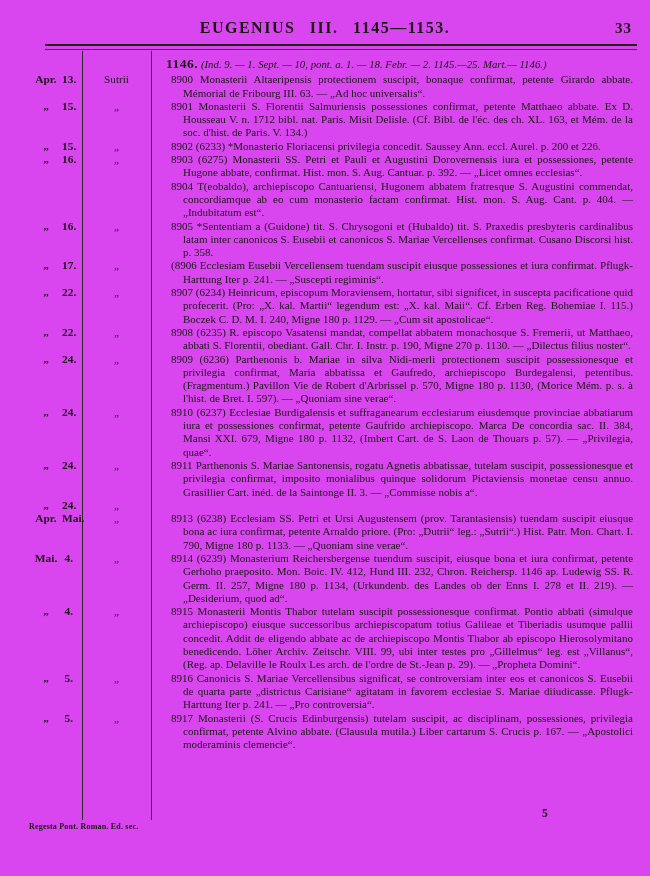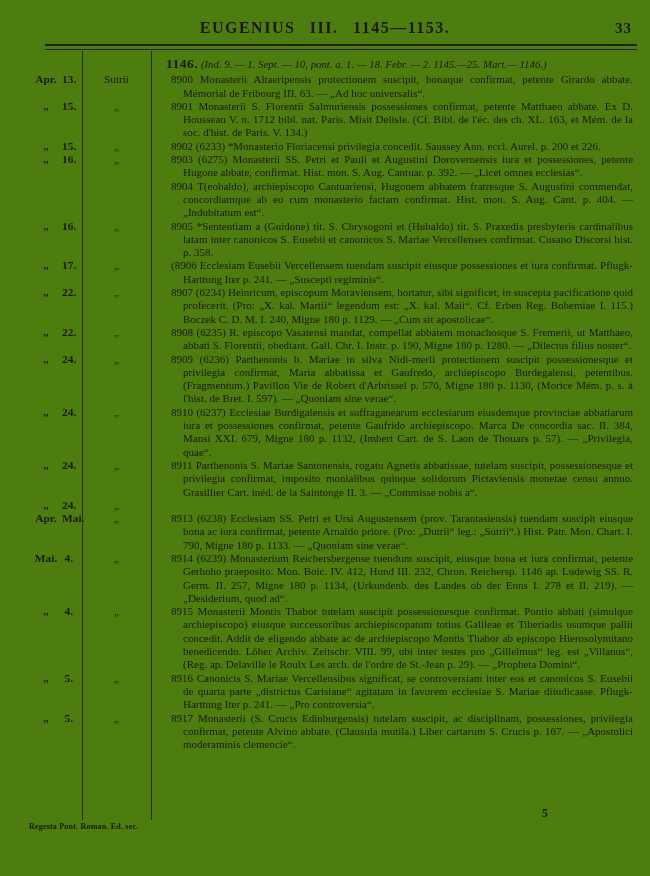--- a/index.html
+++ b/index.html
@@ -1,19 +1,19 @@
 <!DOCTYPE html>
 <html><head>
 <meta charset="utf-8">
 <style>
   html,body{margin:0;padding:0;}
   .page{
     position:relative;
     width:650px;height:876px;
-    background:#4d7c0f;
+    background:#d946ef;
     color:#1b1814;
     font-family:"Liberation Serif", serif;
     overflow:hidden;
   }
   
   .running-header{position:absolute;top:19px;left:0;width:650px;height:20px;}
   .header-title{
     position:absolute;left:0;right:0;text-align:center;
     font-size:16px;letter-spacing:1.5px;word-spacing:9px;font-weight:600;
   }
@@ -168,21 +168,21 @@
     </div>
   </div>
 
   <div class="row">
     <div class="cell-date">
       <span class="date-month">„</span>
       <span class="date-day">22.</span>
     </div>
     <div class="cell-place">„</div>
     <div class="cell-text">
-      <p class="entry-p"><span class="entry-num">8908 (6235)</span> <span>R. episcopo Vasatensi mandat, compellat abbatem monachosque S. Fremerii, ut Matthaeo, abbati S. Florentii, obediant. Gall. Chr. I. Instr. p. 190, Migne 180 p. 1280. — „Dilectus filius noster“.</span></p>
+      <p class="entry-p"><span class="entry-num">8908 (6235)</span> <span>R. episcopo Vasatensi mandat, compellat abbatem monachosque S. Fremerii, ut Matthaeo, abbati S. Florentii, obediant. Gall. Chr. I. Instr. p. 190, Migne 270 p. 1130. — „Dilectus filius noster“.</span></p>
     </div>
   </div>
 
   <div class="row">
     <div class="cell-date">
       <span class="date-month">„</span>
       <span class="date-day">24.</span>
     </div>
     <div class="cell-place">„</div>
     <div class="cell-text">

